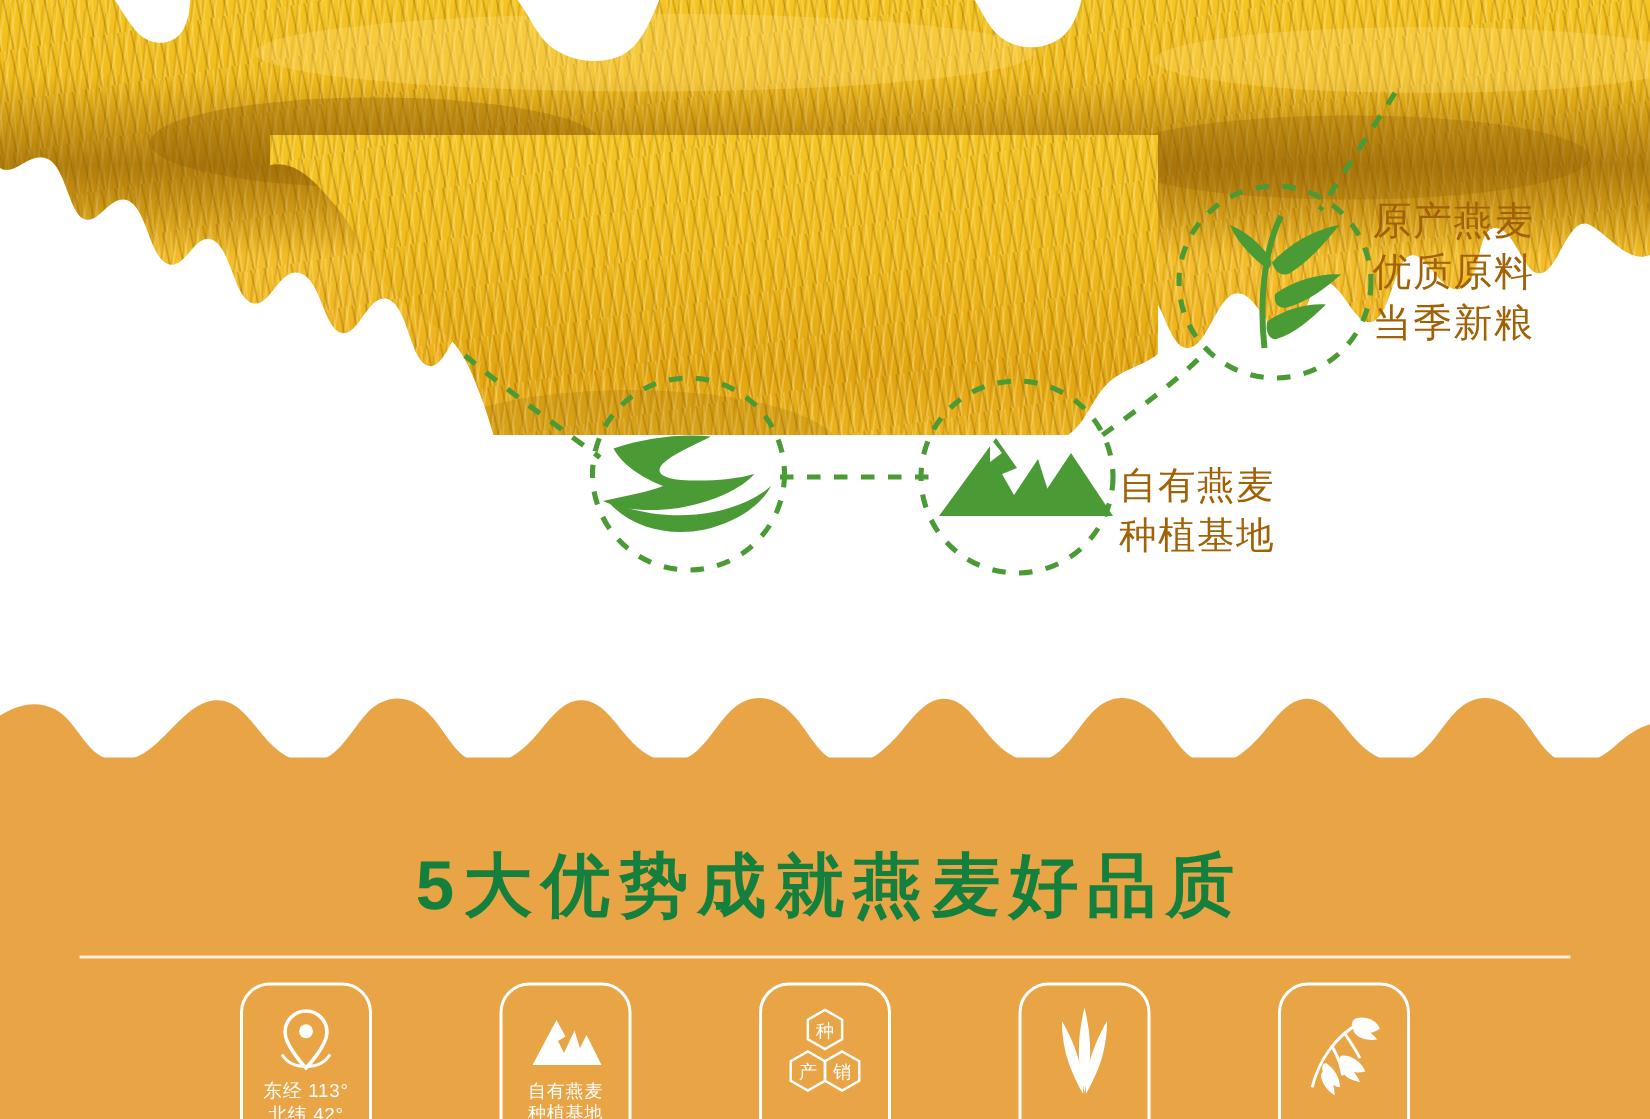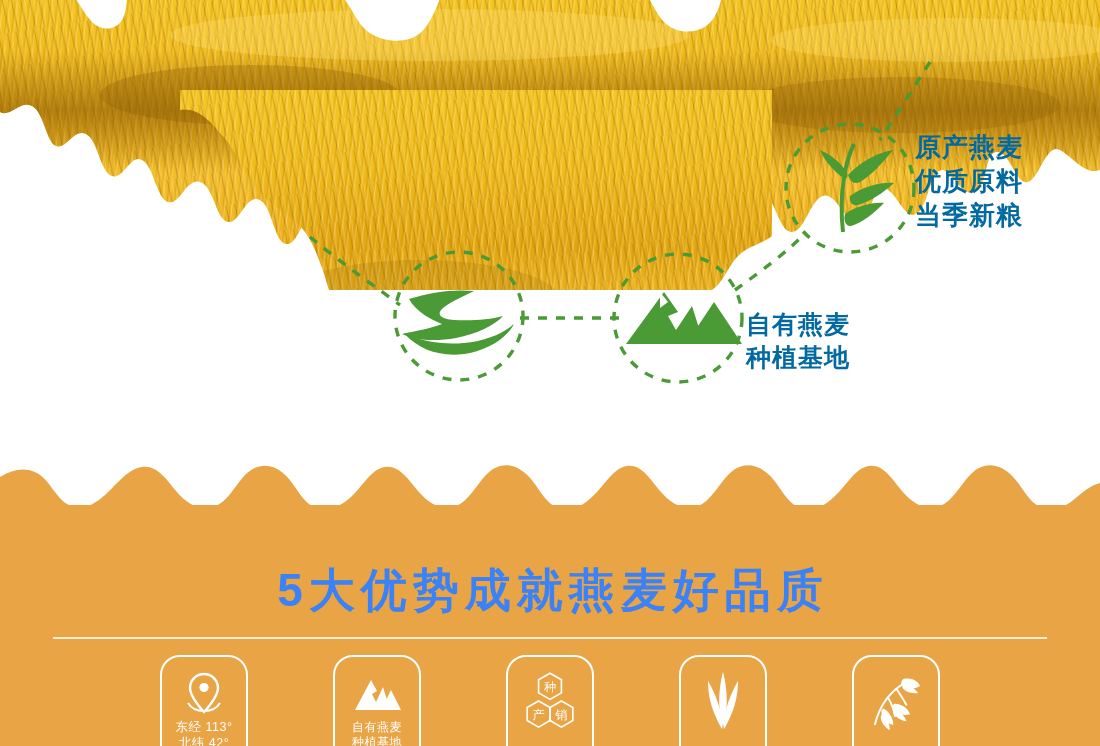--- a/index.html
+++ b/index.html
@@ -42,22 +42,22 @@
     left: 0;
     top: 0;
     width: 1100px;
     height: 460px;
     pointer-events: none;
   }
 
   
   .gtext {
     position: absolute;
-    color: #0369a1;
-    font-weight: 700;
+    color: #a16207;
+    font-weight: 400;
     line-height: 1.30;
     letter-spacing: 1px;
     white-space: pre-line;
   }
   .gtext-oat {
     left: 915px;
     top: 131px;
     font-size: 26px;
     text-align: left;
   }
@@ -104,21 +104,21 @@
     top: 0;
     width: 1100px;
     height: 291px;
   }
   .headline {
     position: absolute;
     left: 0;
     top: 112px;
     width: 1100px;
     text-align: center;
-    color: #3b82f6;
+    color: #15803d;
     font-size: 46px;
     font-weight: 700;
     letter-spacing: 6px;
     text-indent: 6px;
     line-height: 1;
   }
   .divider {
     position: absolute;
     left: 53px;
     top: 182px;

